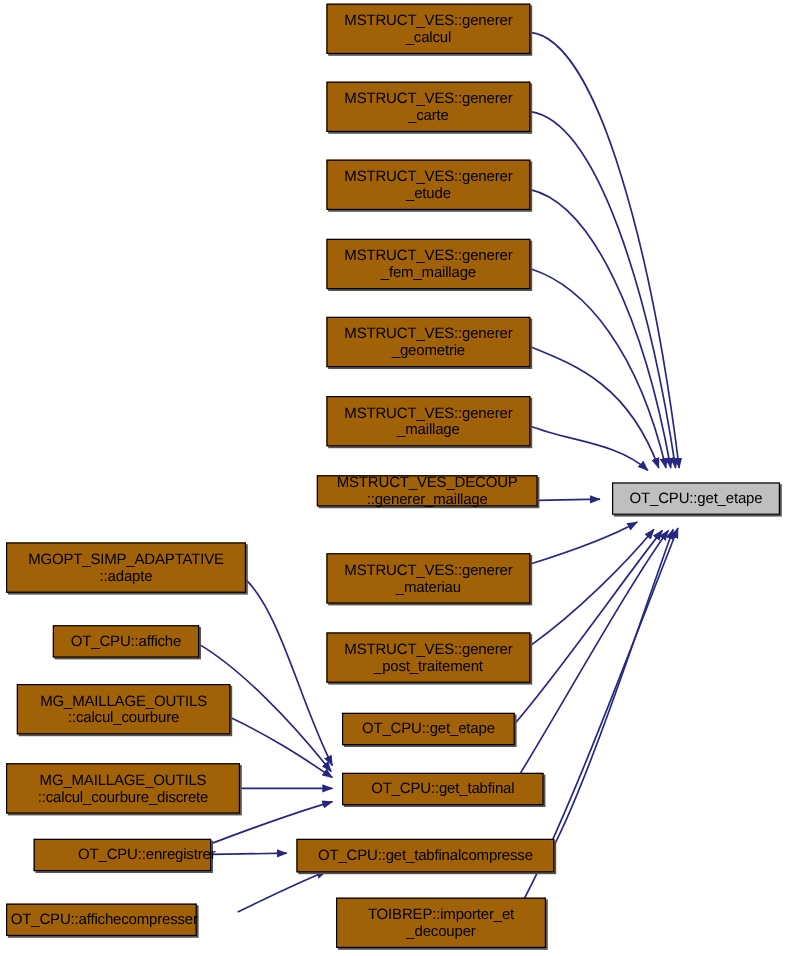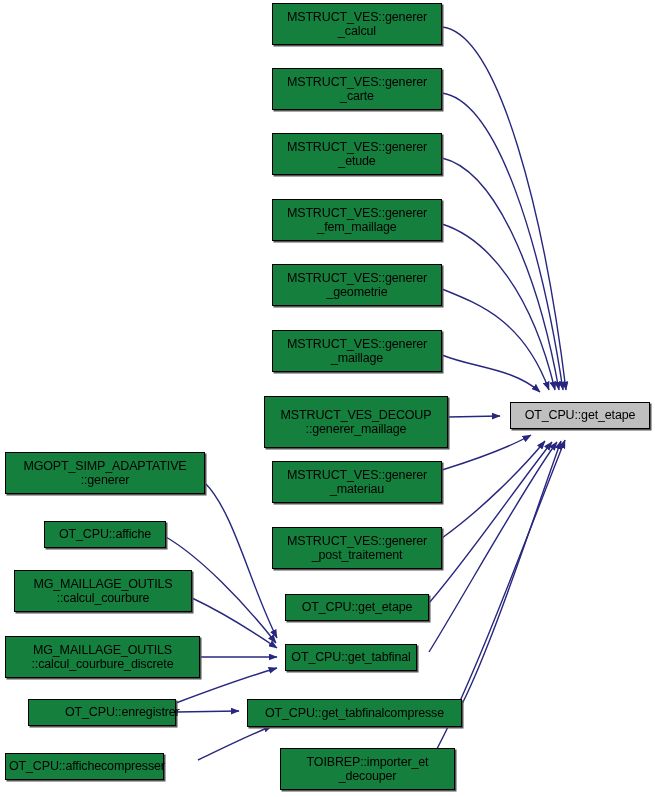--- a/index.html
+++ b/index.html
@@ -5,21 +5,21 @@
   html,body{margin:0;padding:0;background:#ffffff;}
   body{
     width:655px;height:797px;position:relative;overflow:hidden;
     font-family:"Liberation Sans","DejaVu Sans",sans-serif;
   }
   #graph{position:absolute;left:0;top:0;width:655px;height:797px;}
   .edge-layer{position:absolute;left:0;top:0;width:655px;height:797px;}
 
   .node{
     position:absolute;box-sizing:border-box;
-    background:#15803d;
+    background:#a16207;
     border:1px solid #000000;
     box-shadow:1.5px 1.5px 0 0 #555555;
     display:flex;align-items:center;justify-content:center;
     text-align:center;
     font-size:12.5px;line-height:14.5px;
     color:#000000;
     letter-spacing:-0.15px;
     white-space:pre-line;
     padding:0 3px;
   }
@@ -67,33 +67,33 @@
       <div class="node" style="left: 272px; top: 68px; width: 170px; height: 42px;"><span class="lbl">MSTRUCT_VES::generer
 _carte</span></div>
       <div class="node" style="left: 272px; top: 133px; width: 170px; height: 42px;"><span class="lbl">MSTRUCT_VES::generer
 _etude</span></div>
       <div class="node" style="left: 272px; top: 199px; width: 170px; height: 42px;"><span class="lbl">MSTRUCT_VES::generer
 _fem_maillage</span></div>
       <div class="node" style="left: 272px; top: 264px; width: 170px; height: 42px;"><span class="lbl">MSTRUCT_VES::generer
 _geometrie</span></div>
       <div class="node" style="left: 272px; top: 330px; width: 170px; height: 42px;"><span class="lbl">MSTRUCT_VES::generer
 _maillage</span></div>
-      <div class="node" style="left: 264px; top: 396px; width: 184px; height: 52px;"><span class="lbl">MSTRUCT_VES_DECOUP
+      <div class="node" style="left: 264px; top: 396px; width: 184px; height: 26px;"><span class="lbl">MSTRUCT_VES_DECOUP
 ::generer_maillage</span></div>
       <div class="node" style="left: 272px; top: 461px; width: 170px; height: 42px;"><span class="lbl">MSTRUCT_VES::generer
 _materiau</span></div>
       <div class="node" style="left: 272px; top: 527px; width: 170px; height: 42px;"><span class="lbl">MSTRUCT_VES::generer
 _post_traitement</span></div>
       <div class="node" style="left: 285px; top: 594px; width: 144px; height: 27px;"><span class="lbl">OT_CPU::get_etape</span></div>
-      <div class="node" style="left: 285px; top: 644px; width: 132px; height: 27px;"><span class="lbl">OT_CPU::get_tabfinal</span></div>
+      <div class="node" style="left: 285px; top: 644px; width: 168px; height: 27px;"><span class="lbl">OT_CPU::get_tabfinal</span></div>
       <div class="node" style="left: 247px; top: 699px; width: 215px; height: 28px;"><span class="lbl">OT_CPU::get_tabfinalcompresse</span></div>
       <div class="node" style="left: 280px; top: 748px; width: 175px; height: 42px;"><span class="lbl">TOIBREP::importer_et
 _decouper</span></div>
       <div class="node" style="left: 5px; top: 452px; width: 200px; height: 42px;"><span class="lbl">MGOPT_SIMP_ADAPTATIVE
-::generer</span></div>
+::adapte</span></div>
       <div class="node" style="left: 44px; top: 521px; width: 122px; height: 27px;"><span class="lbl">OT_CPU::affiche</span></div>
       <div class="node" style="left: 14px; top: 570px; width: 178px; height: 42px;"><span class="lbl">MG_MAILLAGE_OUTILS
 ::calcul_courbure</span></div>
       <div class="node" style="left: 5px; top: 636px; width: 195px; height: 42px;"><span class="lbl">MG_MAILLAGE_OUTILS
 ::calcul_courbure_discrete</span></div>
       <div class="node" style="left: 28px; top: 699px; width: 148px; height: 27px; padding-left: 36px;"><span class="lbl">OT_CPU::enregistrer</span></div>
       <div class="node" style="left: 5px; top: 753px; width: 159px; height: 27px;"><span class="lbl">OT_CPU::affichecompresser</span></div>
       <div class="node highlight" style="left: 510px; top: 402px; width: 140px; height: 27px;"><span class="lbl">OT_CPU::get_etape</span></div>
     </div>
 </div>

